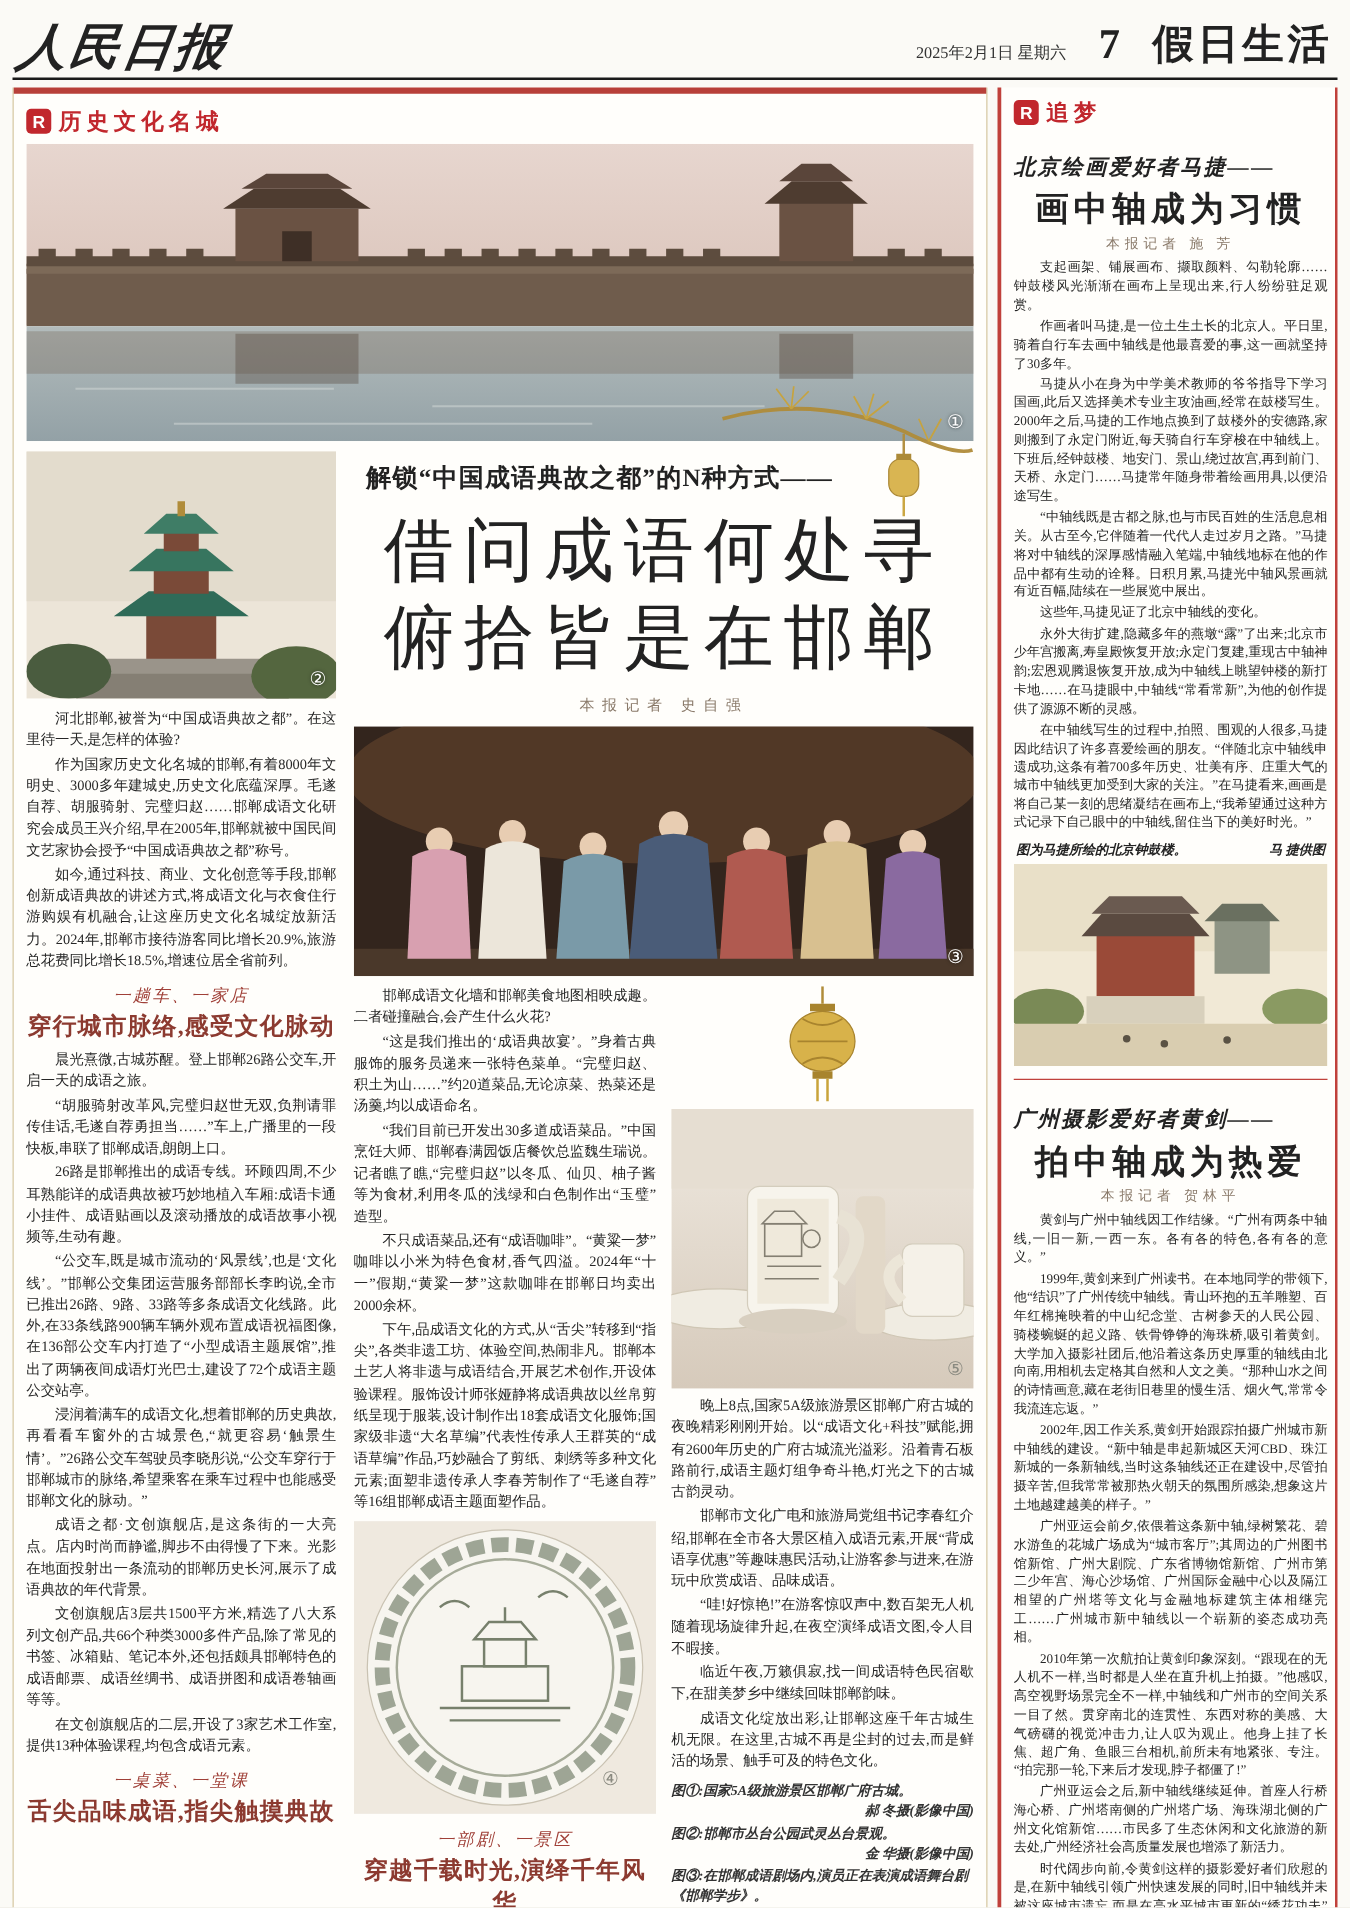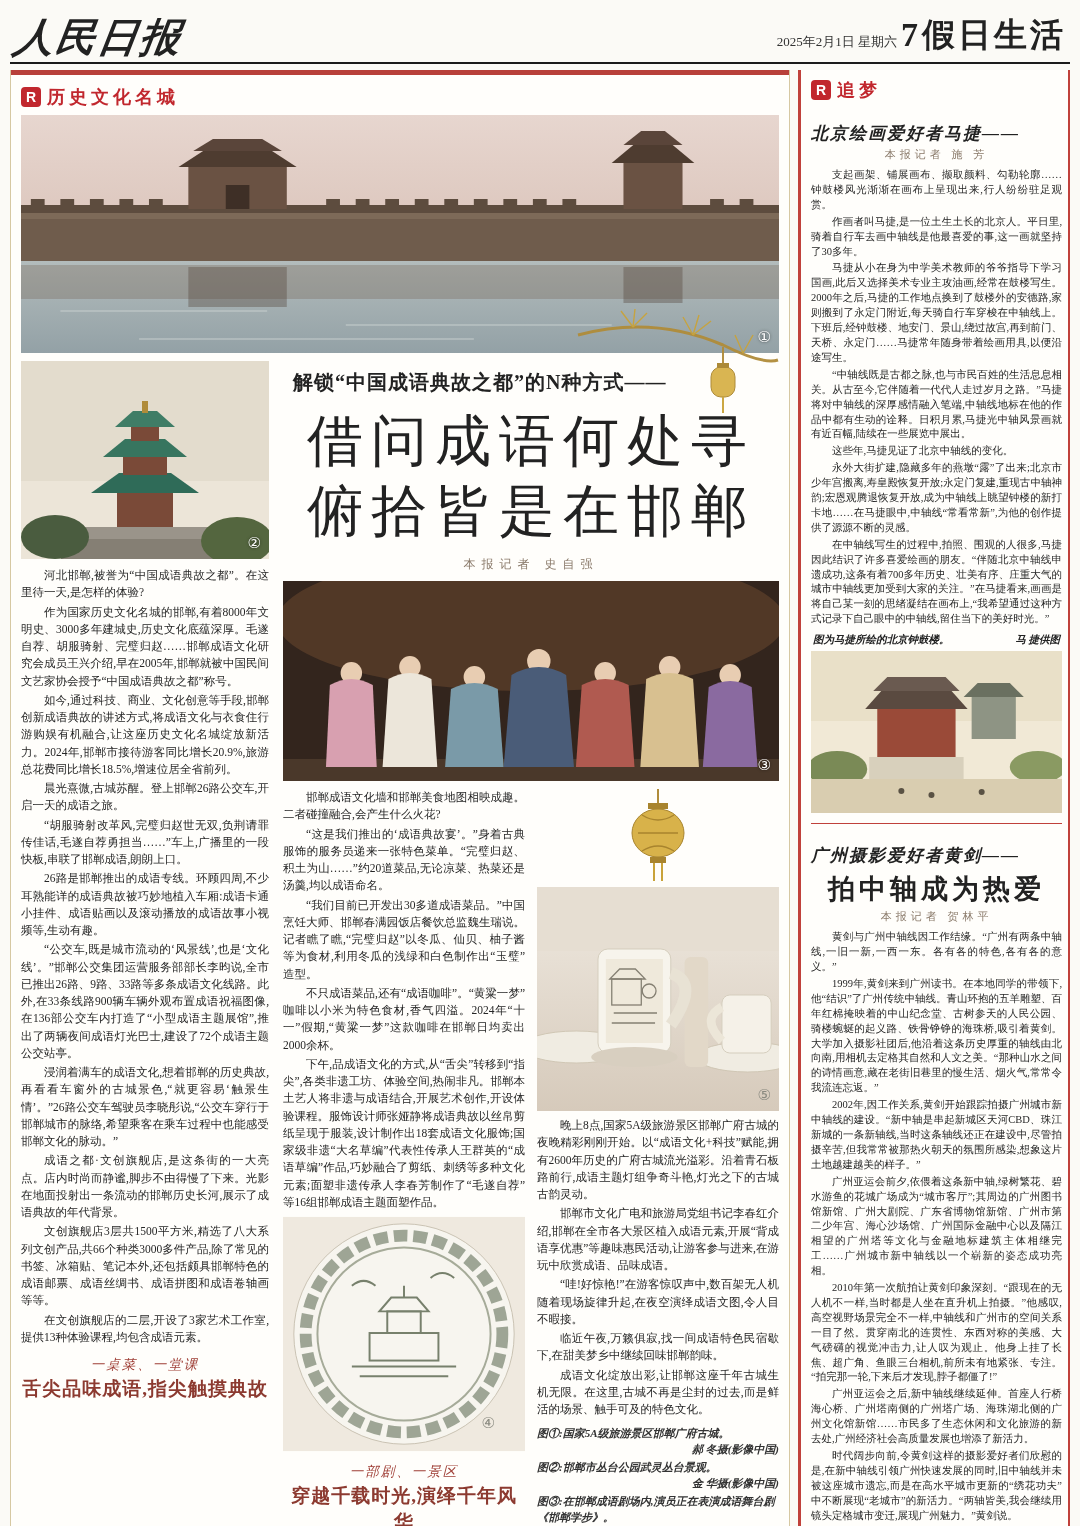--- a/index.html
+++ b/index.html
@@ -1,21 +1,21 @@
 <!DOCTYPE html>
 <html lang="zh"><head>
 <meta charset="utf-8">
 <style>
   html,body{margin:0;padding:0;background:#e9e6df;}
   .page{width:1080px;height:1526px;margin:0 auto;background:#fbfaf6;overflow:hidden;
         font-family:"Liberation Serif","DejaVu Serif",serif;color:#222;position:relative;box-sizing:border-box;padding:6px 10px 0;}
   
   .masthead{height:52px;border-bottom:2px solid #1a1a1a;display:flex;align-items:flex-end;justify-content:space-between;padding:0 4px 4px;}
   .masthead-logo{font-size:40px;font-weight:bold;font-style:italic;transform:skewX(-8deg);letter-spacing:2px;line-height:1;}
-  .masthead-right{display:flex;align-items:baseline;gap:4px;}
+  .masthead-right{display:flex;align-items:baseline;gap:26px;}
   .masthead-date{font-size:13px;color:#333;}
   .masthead-pageno{font-size:34px;font-weight:bold;}
   .masthead-section{font-size:33px;font-weight:900;letter-spacing:3px;}
   
   .content{display:flex;margin-top:6px;align-items:stretch;}
   .main-box{flex:1;border:1px solid #d6c8a2;border-top:none;position:relative;background:#fffefb;}
   .red-topline{height:5px;background:#b8403a;}
   .main-inner{padding:6px 10px 8px;}
   .sidebar{width:272px;margin-left:8px;border-left:3px solid #c0413b;border-right:2px solid #c0413b;padding:4px 6px 0 10px;box-sizing:border-box;background:#fffefb;}
   
@@ -165,20 +165,24 @@
               <span class="badge">②</span>
             </figure>
 
             <div>
 
             <p class="para">河北邯郸,被誉为“中国成语典故之都”。在这里待一天,是怎样的体验?</p>
                 <p class="para">作为国家历史文化名城的邯郸,有着8000年文明史、3000多年建城史,历史文化底蕴深厚。毛遂自荐、胡服骑射、完璧归赵……邯郸成语文化研究会成员王兴介绍,早在2005年,邯郸就被中国民间文艺家协会授予“中国成语典故之都”称号。</p>
                 <p class="para">如今,通过科技、商业、文化创意等手段,邯郸创新成语典故的讲述方式,将成语文化与衣食住行游购娱有机融合,让这座历史文化名城绽放新活力。2024年,邯郸市接待游客同比增长20.9%,旅游总花费同比增长18.5%,增速位居全省前列。</p>
               </div>
 
+            <div class="subhead">
+              <div class="subkicker">一趟车、一家店</div>
+              <div class="subtitle">穿行城市脉络,感受文化脉动</div>
+            </div>
             <div>
 
             <p class="para">晨光熹微,古城苏醒。登上邯郸26路公交车,开启一天的成语之旅。</p>
                 <p class="para">“胡服骑射改革风,完璧归赵世无双,负荆请罪传佳话,毛遂自荐勇担当……”车上,广播里的一段快板,串联了邯郸成语,朗朗上口。</p>
                 <p class="para">26路是邯郸推出的成语专线。环顾四周,不少耳熟能详的成语典故被巧妙地植入车厢:成语卡通小挂件、成语贴画以及滚动播放的成语故事小视频等,生动有趣。</p>
                 <p class="para">“公交车,既是城市流动的‘风景线’,也是‘文化线’。”邯郸公交集团运营服务部部长李昀说,全市已推出26路、9路、33路等多条成语文化线路。此外,在33条线路900辆车辆外观布置成语祝福图像,在136部公交车内打造了“小型成语主题展馆”,推出了两辆夜间成语灯光巴士,建设了72个成语主题公交站亭。</p>
                 <p class="para">浸润着满车的成语文化,想着邯郸的历史典故,再看看车窗外的古城景色,“就更容易‘触景生情’。”26路公交车驾驶员李晓彤说,“公交车穿行于邯郸城市的脉络,希望乘客在乘车过程中也能感受邯郸文化的脉动。”</p>
                 <p class="para">成语之都·文创旗舰店,是这条街的一大亮点。店内时尚而静谧,脚步不由得慢了下来。光影在地面投射出一条流动的邯郸历史长河,展示了成语典故的年代背景。</p>
                 <p class="para">文创旗舰店3层共1500平方米,精选了八大系列文创产品,共66个种类3000多件产品,除了常见的书签、冰箱贴、笔记本外,还包括颇具邯郸特色的成语邮票、成语丝绸书、成语拼图和成语卷轴画等等。</p>
                 <p class="para">在文创旗舰店的二层,开设了3家艺术工作室,提供13种体验课程,均包含成语元素。</p>
@@ -366,20 +370,21 @@
     </section>
 
     <aside class="sidebar">
       <div class="sec-label">
         <span class="logo-badge">R</span>
         <span class="sec-label-text">追梦</span>
       </div>
 
       <article class="sb-article">
         <div class="sb-kicker">北京绘画爱好者马捷——</div>
+        <div class="sb-title">画中轴成为习惯</div>
         <div class="sb-byline">本报记者 施 芳</div>
         <div>
 
         <p class="sb-para">支起画架、铺展画布、撷取颜料、勾勒轮廓……钟鼓楼风光渐渐在画布上呈现出来,行人纷纷驻足观赏。</p>
             <p class="sb-para">作画者叫马捷,是一位土生土长的北京人。平日里,骑着自行车去画中轴线是他最喜爱的事,这一画就坚持了30多年。</p>
             <p class="sb-para">马捷从小在身为中学美术教师的爷爷指导下学习国画,此后又选择美术专业主攻油画,经常在鼓楼写生。2000年之后,马捷的工作地点换到了鼓楼外的安德路,家则搬到了永定门附近,每天骑自行车穿梭在中轴线上。下班后,经钟鼓楼、地安门、景山,绕过故宫,再到前门、天桥、永定门……马捷常年随身带着绘画用具,以便沿途写生。</p>
             <p class="sb-para">“中轴线既是古都之脉,也与市民百姓的生活息息相关。从古至今,它伴随着一代代人走过岁月之路。”马捷将对中轴线的深厚感情融入笔端,中轴线地标在他的作品中都有生动的诠释。日积月累,马捷光中轴风景画就有近百幅,陆续在一些展览中展出。</p>
             <p class="sb-para">这些年,马捷见证了北京中轴线的变化。</p>
             <p class="sb-para">永外大街扩建,隐藏多年的燕墩“露”了出来;北京市少年宫搬离,寿皇殿恢复开放;永定门复建,重现古中轴神韵;宏恩观腾退恢复开放,成为中轴线上眺望钟楼的新打卡地……在马捷眼中,中轴线“常看常新”,为他的创作提供了源源不断的灵感。</p>
             <p class="sb-para">在中轴线写生的过程中,拍照、围观的人很多,马捷因此结识了许多喜爱绘画的朋友。“伴随北京中轴线申遗成功,这条有着700多年历史、壮美有序、庄重大气的城市中轴线更加受到大家的关注。”在马捷看来,画画是将自己某一刻的思绪凝结在画布上,“我希望通过这种方式记录下自己眼中的中轴线,留住当下的美好时光。”</p>

